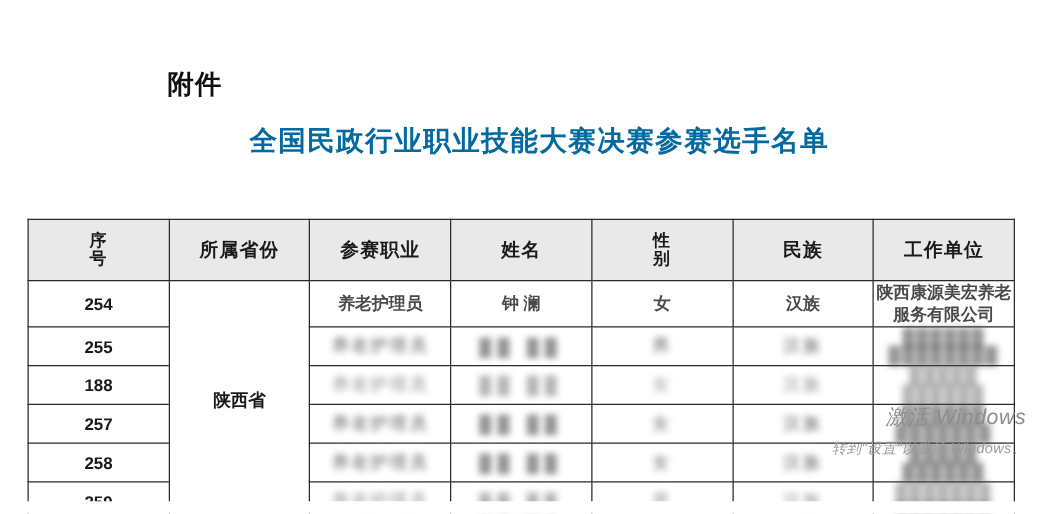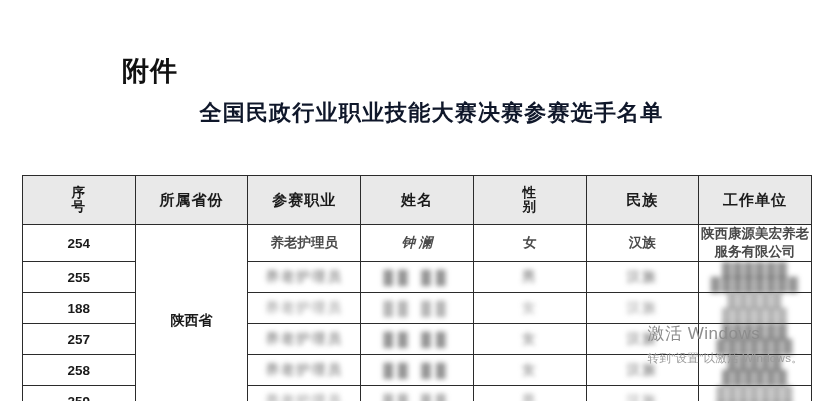--- a/index.html
+++ b/index.html
@@ -15,38 +15,38 @@
     overflow: hidden;
     position: relative;
   }
   .page {
     position: relative;
     width: 833px;
     height: 411px;
   }
   .attachment-label {
     position: absolute;
-    left: 106px;
+    left: 118px;
     top: 53px;
-    font-size: 27px;
+    font-size: 21px;
     font-weight: 700;
     letter-spacing: 1px;
     color: #111111;
     padding-left: 16px;
   }
   .doc-title {
     position: absolute;
     left: 0;
     right: 0;
     top: 98px;
     text-align: center;
     font-size: 22px;
     font-weight: 700;
     letter-spacing: 1.2px;
-    color: #0f172a;
+    color: #0369a1;
     padding-left: 30px;
   }
   .table-wrap {
     position: absolute;
     left: 22px;
     top: 175px;
     width: 790px;
   }
   table.roster {
     border-collapse: collapse;
@@ -73,21 +73,21 @@
     line-height: 1.05;
     font-size: 13.5px;
   }
   table.roster tbody td {
     height: 28px;
     font-weight: 700;
   }
   td.seq { width: 40px; }
   td.prov { width: 88px; }
   td.job { width: 108px; }
-  td.name { width: 88px; font-style: italic; }
+  td.name { width: 88px; }
   td.gender { width: 44px; }
   td.ethnic { width: 62px; }
   td.unit { width: 360px; }
 
   
   .blur {
     display: inline-block;
     color: rgba(60,60,60,0.55);
     filter: blur(2.6px);
     -webkit-filter: blur(2.6px);
@@ -105,25 +105,26 @@
     color: #4a4a4a;
     filter: blur(0.5px);
     -webkit-filter: blur(0.5px);
   }
   .prov-merged {
     font-size: 14px;
     font-weight: 700;
   }
   .watermark {
     position: absolute;
-    right: 30px;
+    right: 12px;
     top: 322px;
-    text-align: left;
+    text-align: right;
     color: #8d8d8d;
     pointer-events: none;
+    font-style: italic;
   }
   .watermark .wm-title {
     font-size: 17px;
     letter-spacing: 0.5px;
   }
   .watermark .wm-sub {
     margin-top: 6px;
     font-size: 11.5px;
     letter-spacing: 0.3px;
     color: #9a9a9a;

